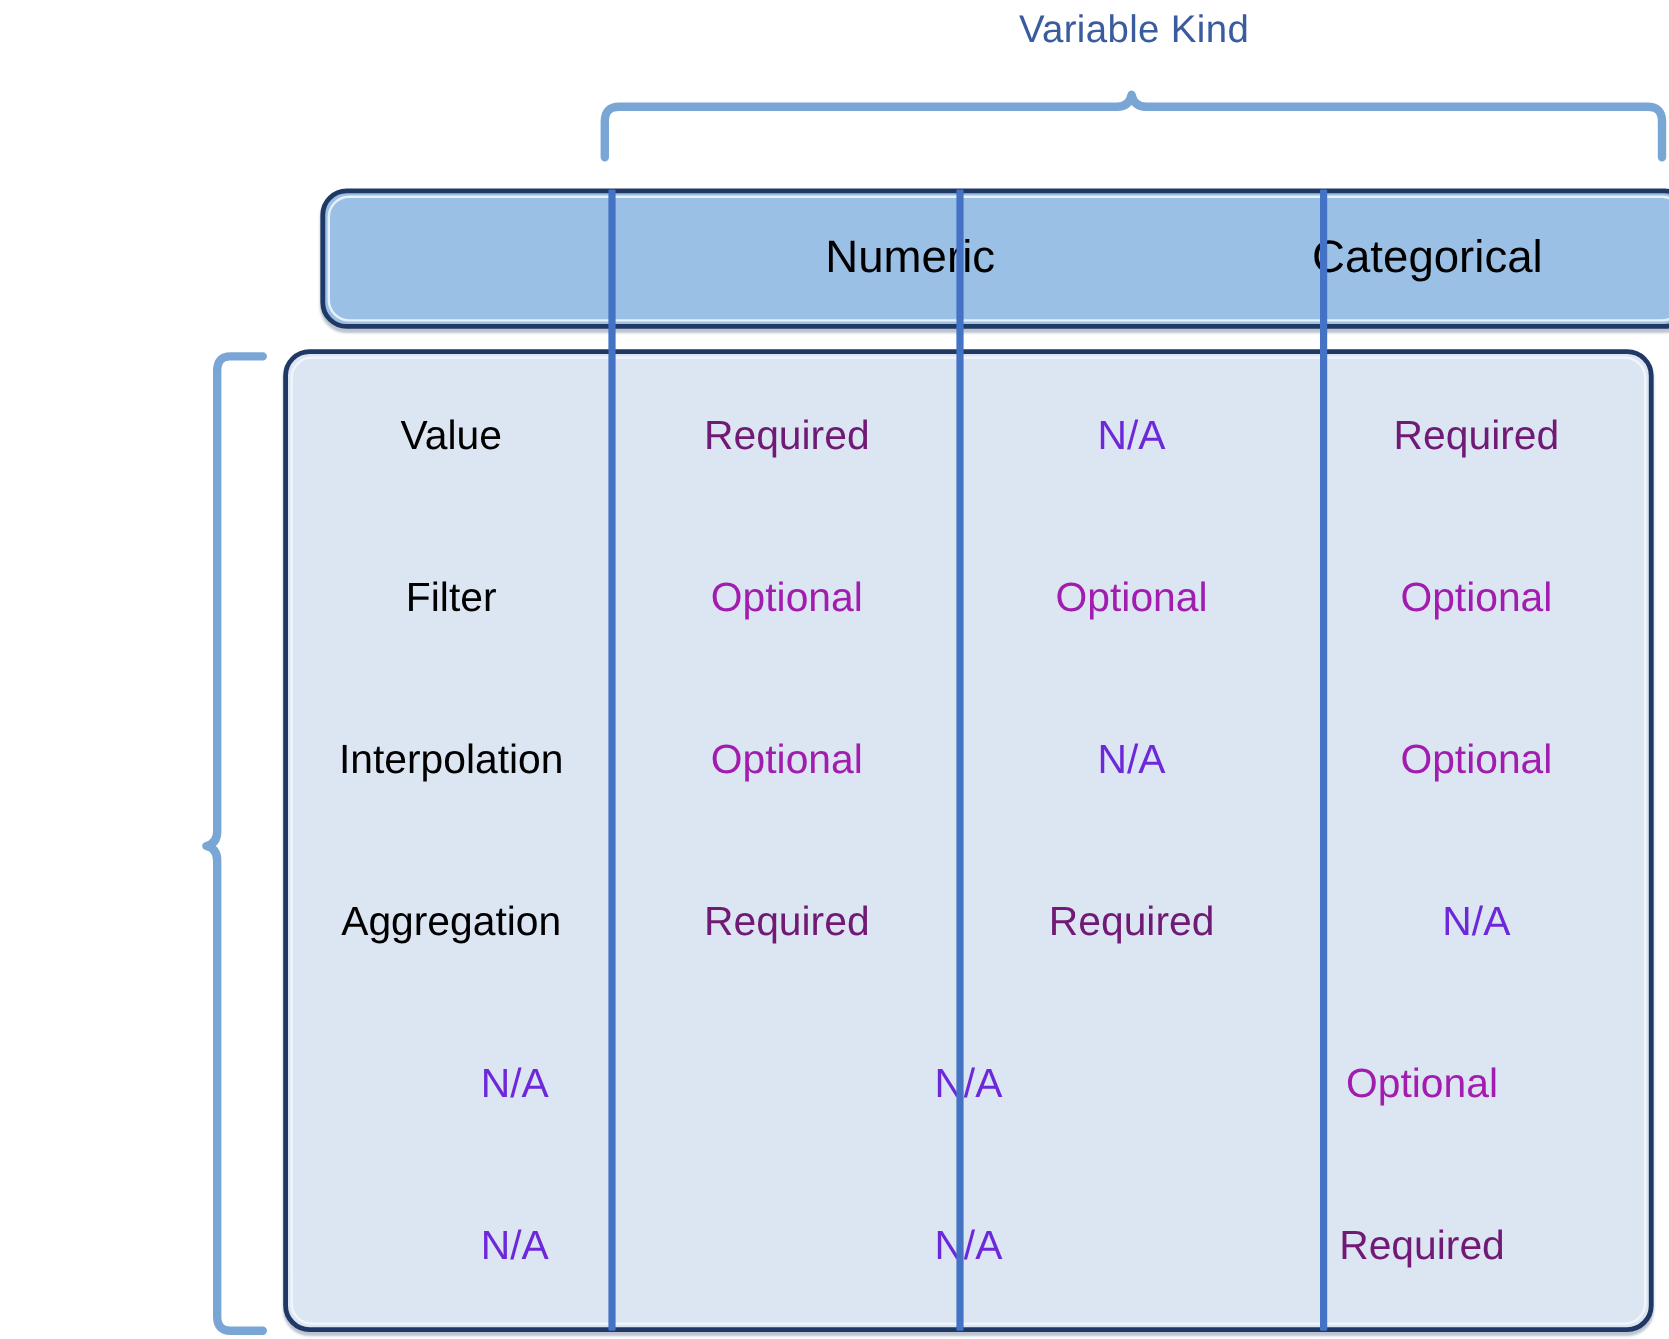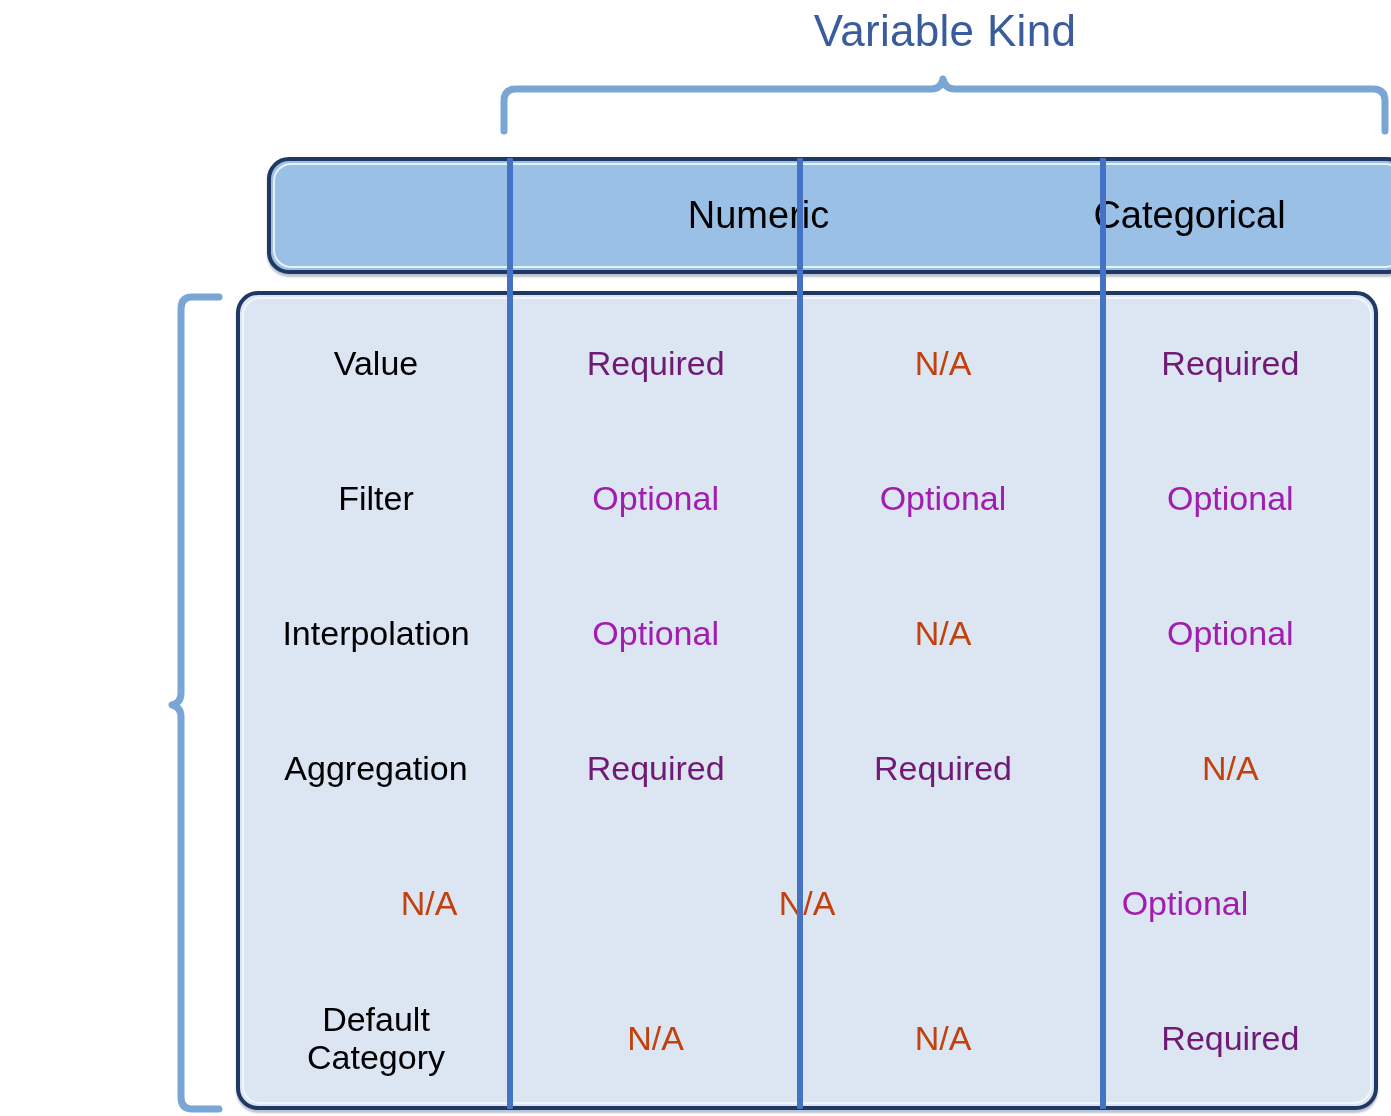--- a/index.html
+++ b/index.html
@@ -18,21 +18,21 @@
     overflow: hidden;
   }
 
   
   .kind-title {
     position: absolute;
     left: 760px;
     top: 6px;
     width: 370px;
     text-align: center;
-    font-size: 44px;
+    font-size: 32px;
     color: #3a5c9e;
     letter-spacing: 0.3px;
     white-space: nowrap;
   }
 
   
   .props-title {
     position: absolute;
     left: 0px;
     top: 662px;
@@ -127,21 +127,21 @@
     font-size: 34px;
     line-height: 38px;
     text-align: center;
     white-space: pre-line;
   }
   .cell.label { width: 272px; flex: none; color: #000000; }
   .cell.val   { flex: 1 1 0; }
 
   .v-required { color: #701a75; }
   .v-optional { color: #a21caf; }
-  .v-na       { color: #c2410c; }
+  .v-na       { color: #6d28d9; }
 
   
   .divider {
     position: absolute;
     width: 6px;
     background: #4472c4;
     top: 158px;
     height: 951px;
     border-radius: 1px;
   }
@@ -220,22 +220,20 @@
         <div class="cell val v-na">N/A</div>
       </div>
 
       <div class="row">
         <div class="cell val v-na">N/A</div>
         <div class="cell val v-na">N/A</div>
         <div class="cell val v-optional">Optional</div>
       </div>
 
       <div class="row">
-        <div class="cell label">Default
-Category</div>
         <div class="cell val v-na">N/A</div>
         <div class="cell val v-na">N/A</div>
         <div class="cell val v-required">Required</div>
       </div>
 
     </div>
   </div>
 
   <div class="divider" id="divider-1"></div>
   <div class="divider" id="divider-2"></div>

